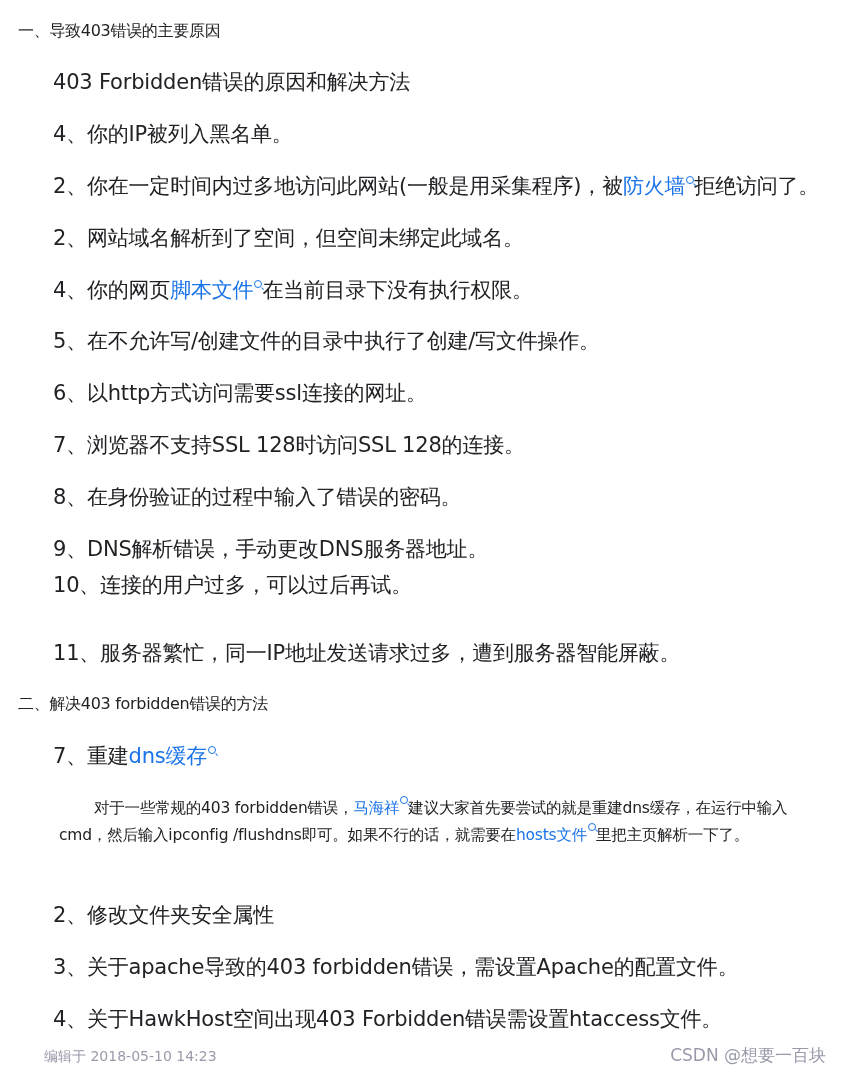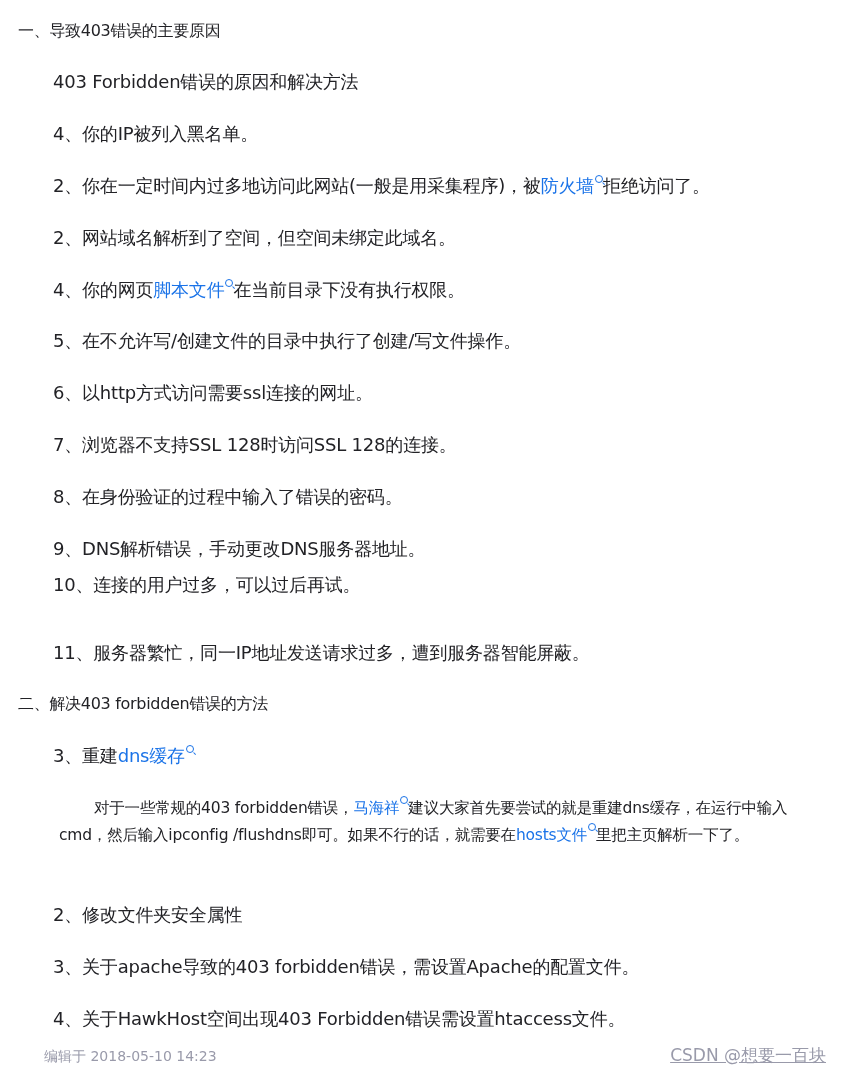--- a/index.html
+++ b/index.html
@@ -3,28 +3,28 @@
 <meta charset="utf-8">
 <style>
   html, body { margin: 0; padding: 0; background: #ffffff; }
   body {
     width: 842px; height: 1075px; position: relative; overflow: hidden;
     font-family: "DejaVu Sans", "Liberation Sans", sans-serif;
     color: #222226;
   }
   .article { position: absolute; left: 18px; top: 0; width: 760px; }
   .h { position: absolute; left: 0; font-size: 16px; font-weight: normal; color: #222226; line-height: 24px; white-space: nowrap; letter-spacing: -0.3px; }
-  .p { position: absolute; font-size: 18px; line-height: 26px; color: #222226; white-space: nowrap; letter-spacing: -0.2px; }
+  .p { position: absolute; font-size: 21px; line-height: 26px; color: #222226; white-space: nowrap; letter-spacing: -0.2px; }
   .indent { left: 35px; }
   .para { position: absolute; left: 0; width: 750px; font-size: 15.5px; line-height: 26.5px; color: #222226; text-indent: 35px; letter-spacing: -0.2px; margin-left: 41px; }
   .link { color: #1a73e8; text-decoration: none; cursor: pointer; text-align: right; }
   .sicon { display: inline-block; width: 6px; height: 6px; border: 1.2px solid #1a73e8; border-radius: 50%; position: relative; top: -9px; margin-left: 1px; }
   .sicon::after { content: ""; position: absolute; width: 3px; height: 1.3px; background: #1a73e8; transform: rotate(45deg); right: -3px; bottom: -2px; }
   .footer-left { position: absolute; left: 18px; top: 1048px; font-size: 14px; color: #999aaa; margin-left: 26px; }
-  .footer-right { position: absolute; right: 16px; top: 1044px; font-size: 17px; color: #999aaa; text-decoration: underline; }
+  .footer-right { position: absolute; right: 16px; top: 1044px; font-size: 17px; color: #999aaa; }
 </style>
 </head>
 <body>
 
 <div class="article">
   <div class="h" style="top:19px">一、导致403错误的主要原因</div>
   <div class="p indent" style="top:69px">403 Forbidden错误的原因和解决方法</div>
 
   <div class="p indent" style="top:121px">4、你的IP被列入黑名单。</div>
   <div class="p indent" style="top:173px">
@@ -38,21 +38,21 @@
   <div class="p indent" style="top:380px">6、以http方式访问需要ssl连接的网址。</div>
   <div class="p indent" style="top:432px">7、浏览器不支持SSL 128时访问SSL 128的连接。</div>
   <div class="p indent" style="top:484px">8、在身份验证的过程中输入了错误的密码。</div>
   <div class="p indent" style="top:536px">9、DNS解析错误，手动更改DNS服务器地址。</div>
   <div class="p indent" style="top:572px">10、连接的用户过多，可以过后再试。</div>
   <div class="p indent" style="top:640px">11、服务器繁忙，同一IP地址发送请求过多，遭到服务器智能屏蔽。</div>
 
   <div class="h" style="top:692px">二、解决403 forbidden错误的方法</div>
 
   <div class="p indent" style="top:743px">
-    <span>3、重建</span><a class="link">dns缓存</a><span class="sicon"></span>
+    <span>7、重建</span><a class="link">dns缓存</a><span class="sicon"></span>
   </div>
 
   <div class="para" style="top:795px">
     <span>对于一些常规的403 forbidden错误，</span><a class="link">马海祥</a><span class="sicon"></span><span>建议大家首先要尝试的就是重建dns缓存，在运行中输入cmd，然后输入ipconfig /flushdns即可。如果不行的话，就需要在</span><a class="link">hosts文件</a><span class="sicon"></span><span>里把主页解析一下了。</span>
   </div>
 
   <div class="p indent" style="top:902px">2、修改文件夹安全属性</div>
   <div class="p indent" style="top:954px">3、关于apache导致的403 forbidden错误，需设置Apache的配置文件。</div>
   <div class="p indent" style="top:1006px">4、关于HawkHost空间出现403 Forbidden错误需设置htaccess文件。</div>
 </div>

